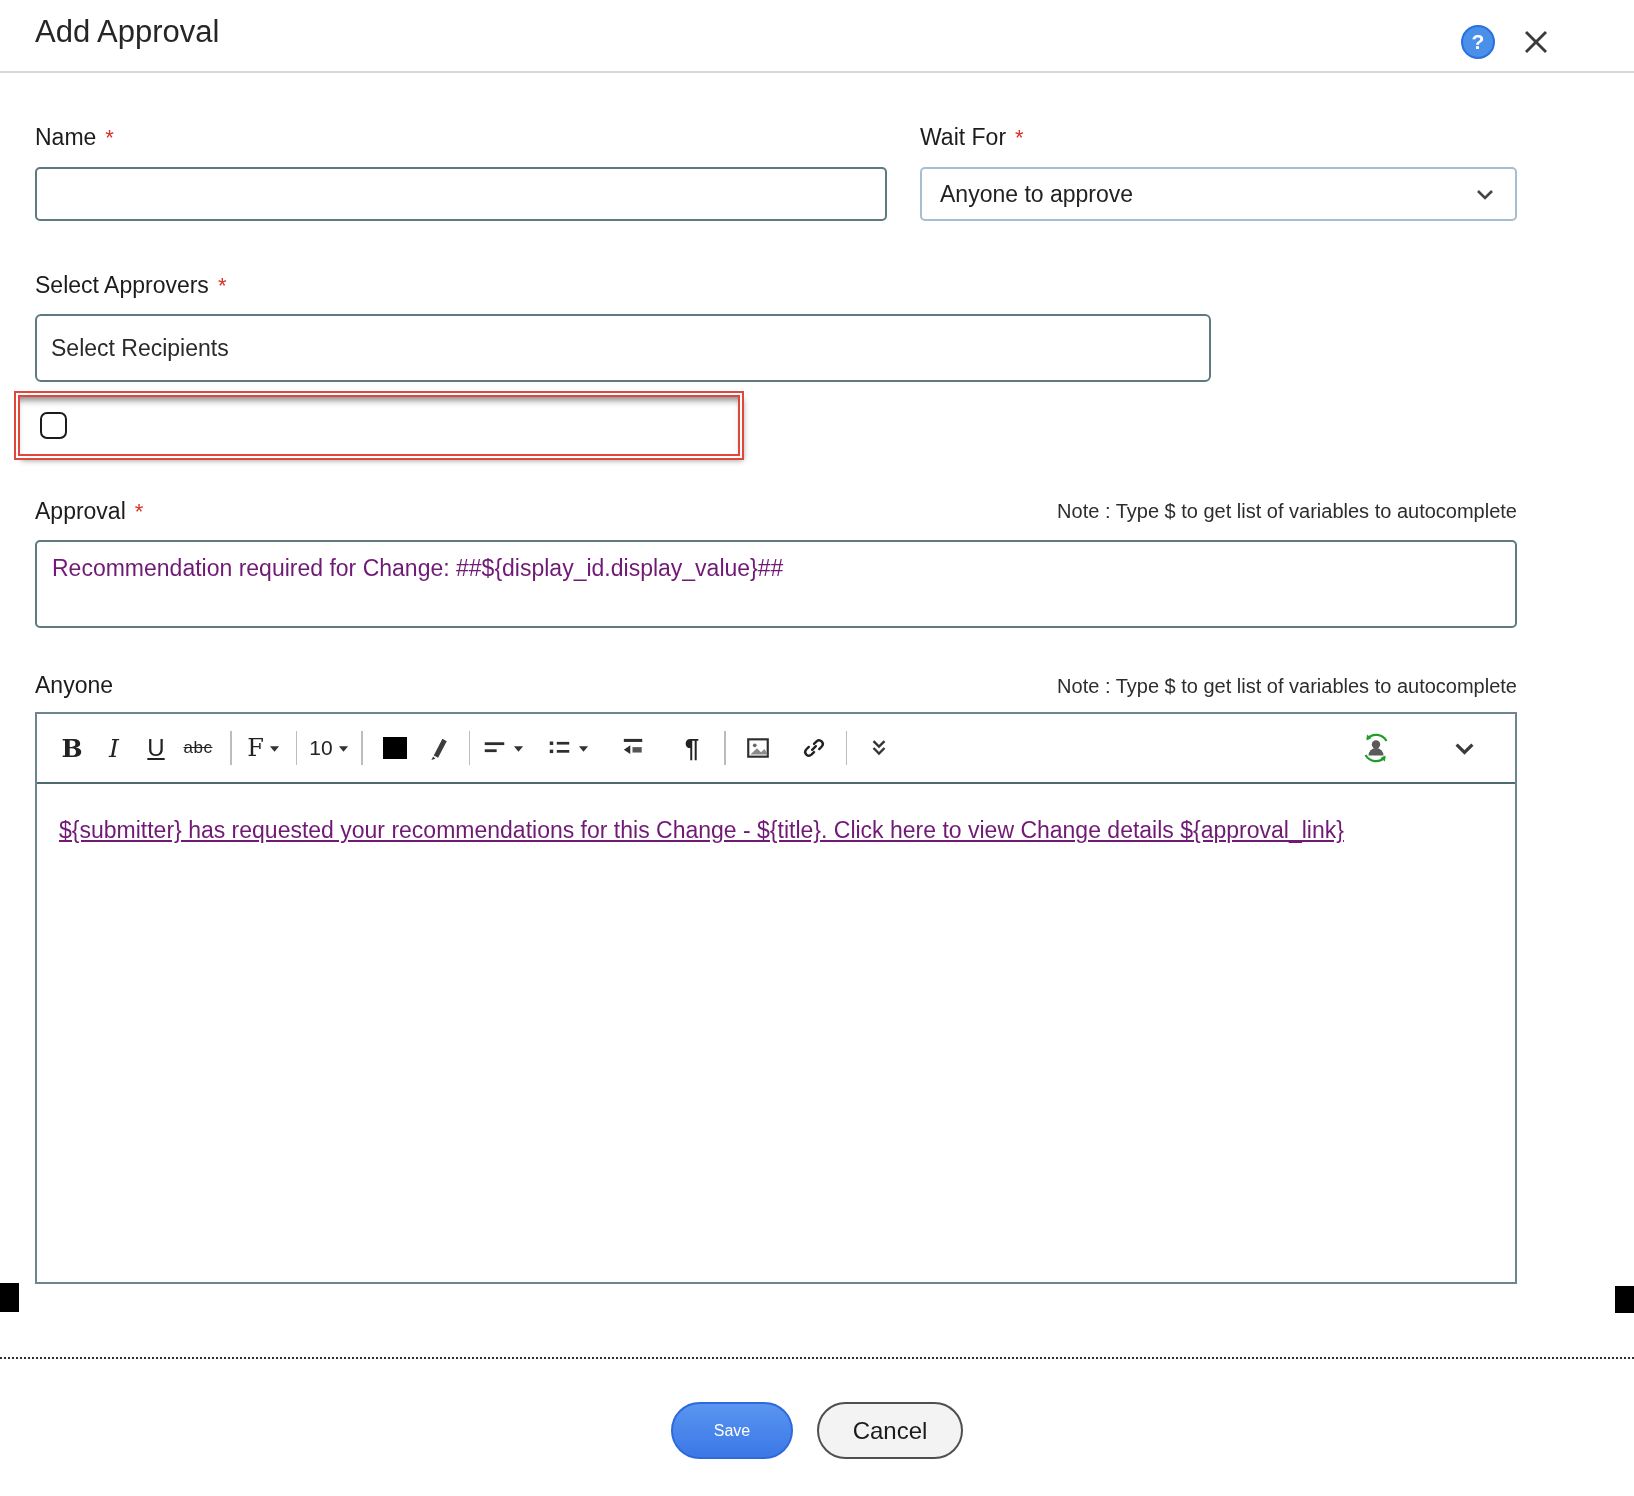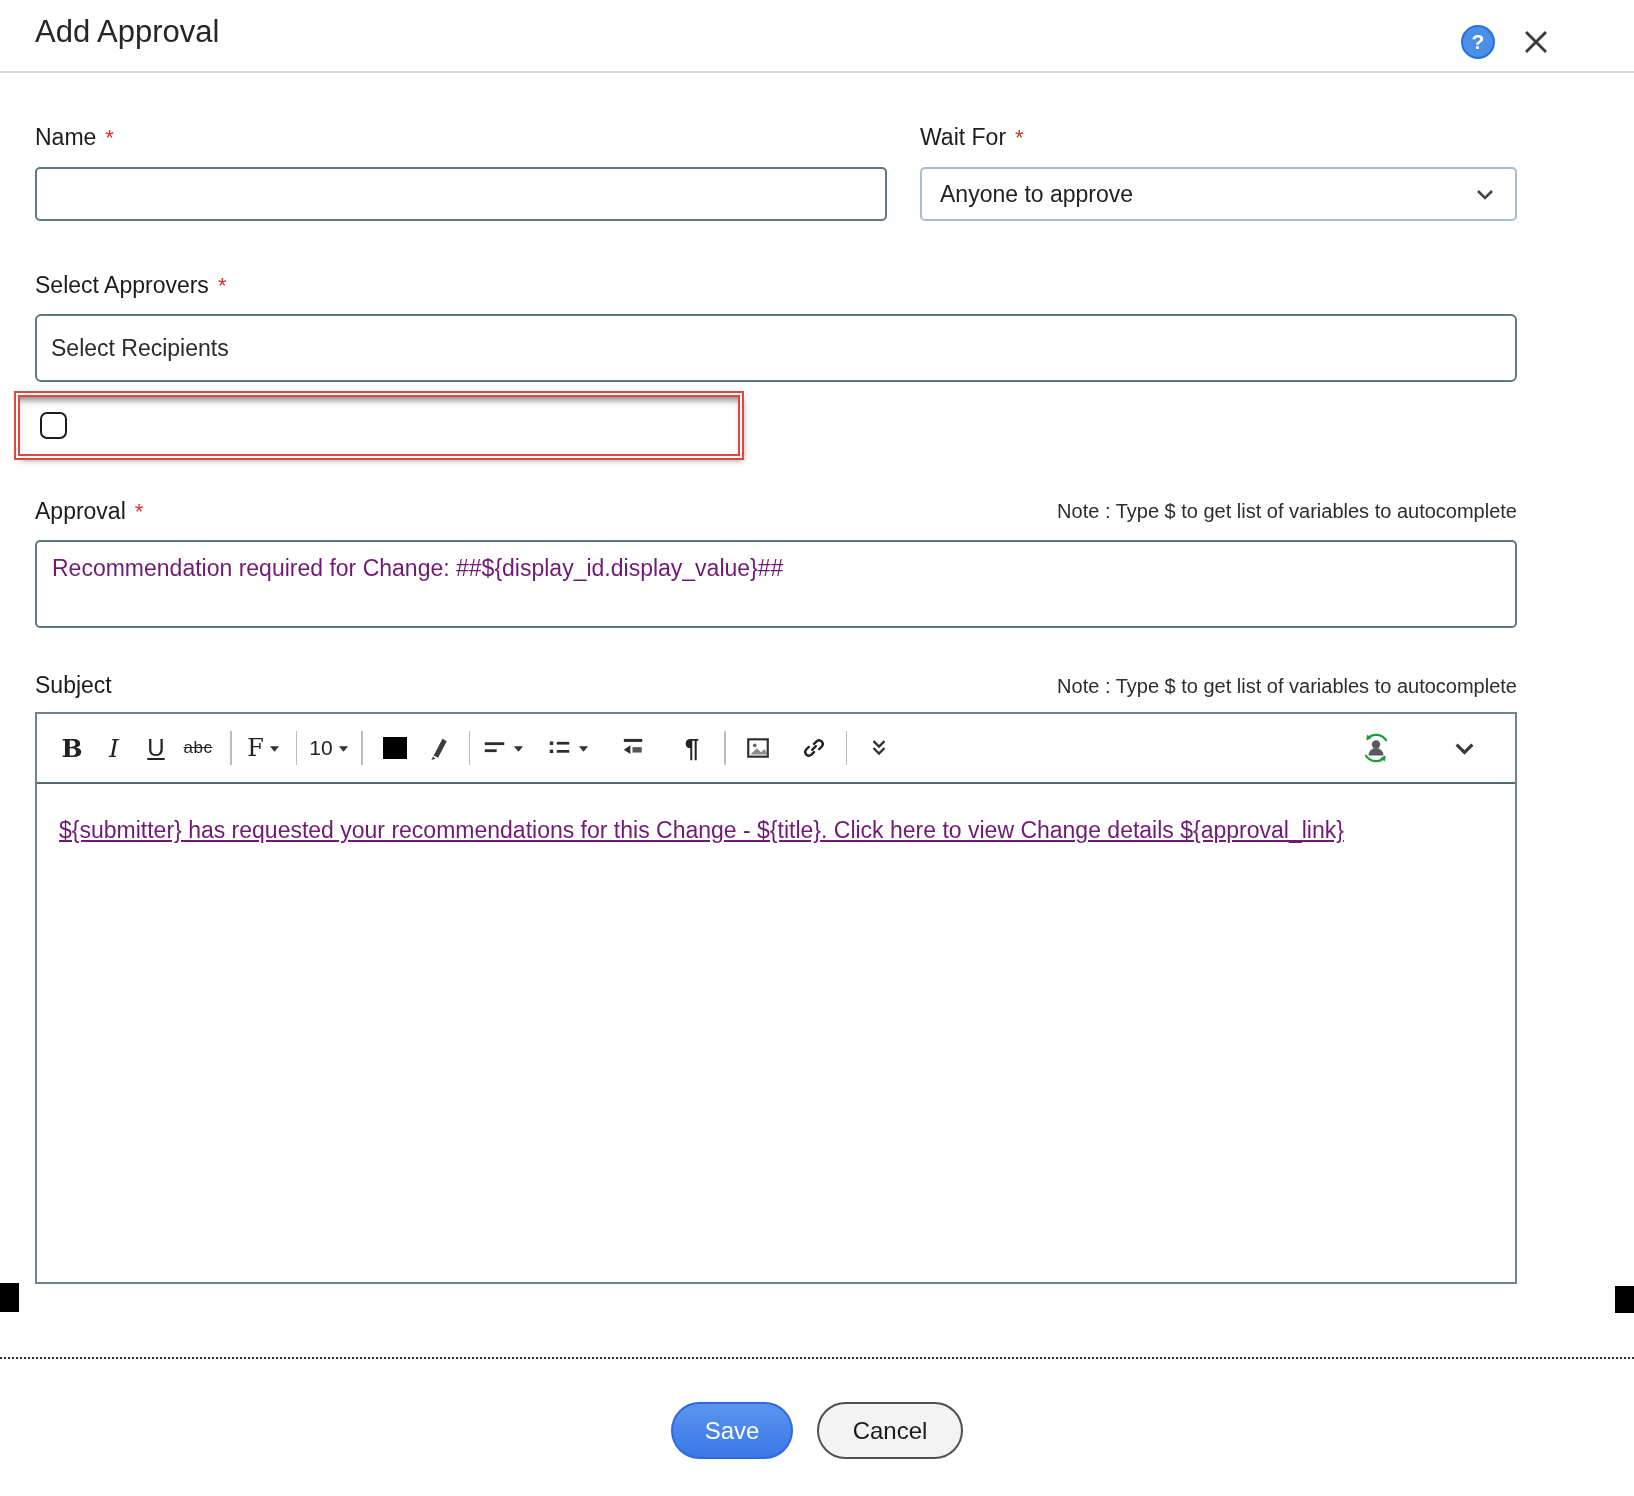--- a/index.html
+++ b/index.html
@@ -18,21 +18,21 @@
   
   .field-label{font-size:23px;color:#1c1c1c;}
   .req{color:#d93025;margin-left:9px;font-size:22px;}
   
   .text-input{left:35px;top:167px;width:852px;height:54px;border:2px solid #5e7a80;
     border-radius:5px;font-size:23px;padding:0 14px;box-sizing:border-box;
     font-family:"Liberation Sans",sans-serif;color:#222;outline:none;background:#fff;}
   .select-box{left:920px;top:167px;width:597px;height:54px;border:2px solid #a7bdd0;
     border-radius:5px;display:flex;align-items:center;justify-content:space-between;
     padding:0 18px;font-size:23px;box-sizing:border-box;background:#fff;cursor:pointer;color:#222;gap:31px;}
-  .recipients-box{left:35px;top:314px;width:1482px;height:68px;border:2px solid #5e7a80;
+  .recipients-box{left:35px;top:314px;width:1176px;height:68px;border:2px solid #5e7a80;
     border-radius:6px;display:flex;align-items:center;padding:0 14px;font-size:23px;
     box-sizing:border-box;background:#fff;color:#2a2a2a;cursor:text;}
   
   .notify-box{left:18px;top:395px;width:722px;height:61px;background:#fff;
     border:2px solid #e0463a;box-sizing:border-box;display:flex;align-items:center;padding:0 20px;
     box-shadow:0 0 0 2px #ffffff,0 0 0 4px #e0463a,3px 4px 6px rgba(0,0,0,.45),
                inset 0 7px 7px -4px rgba(0,0,0,.5);}
   .notify-checkbox{width:27px;height:27px;border:2.5px solid #1b1b1b;border-radius:7px;
     background:#fff;flex:none;box-sizing:border-box;cursor:pointer;}
   .notify-label{margin-left:20px;font-size:24px;color:#141414;}
@@ -60,21 +60,21 @@
   .g-pilcrow{font-size:26px;font-weight:600;}
   .tb-right{margin-left:auto;display:flex;align-items:center;gap:46px;padding-right:16px;}
   .msg-body{padding:30px 22px;font-size:23px;font-weight:500;color:#701a75;line-height:1.4;text-decoration:underline;}
   
   .blk-left{left:0;top:1283px;width:19px;height:29px;background:#000;}
   .blk-right{left:1615px;top:1286px;width:19px;height:27px;background:#000;}
   .dotline{left:0;top:1357px;width:1634px;height:0;border-top:2.5px dotted #2e2e2e;}
   
   .btn-row{left:0;top:1402px;width:1634px;display:flex;justify-content:center;gap:24px;}
   .save-btn{width:122px;height:57px;border-radius:29px;border:2px solid #2f6add;
-    background:linear-gradient(#5a95f0,#3a78e6);color:#fff;font-size:24px;
+    background:linear-gradient(#5a95f0,#3a78e6);color:#fff;font-size:16px;
     font-family:"Liberation Sans",sans-serif;cursor:pointer;}
   .cancel-btn{width:146px;height:57px;border-radius:29px;border:2px solid #4f4f4f;
     background:#f3f3f3;color:#1b1b1b;font-size:24px;font-family:"Liberation Sans",sans-serif;cursor:pointer;}
 </style>
 </head>
 <body>
 
 <div class="abs dlg-title">Add Approval</div>
 <div class="abs help-btn">
   <span>?</span>
@@ -116,21 +116,21 @@
 <div class="abs field-label" style="left:35px;top:498px;">
   <span>Approval</span><span class="req">*</span>
 </div>
 <div class="abs note-line" style="left:905px;top:500px;">
   <b>Note :</b><span> Type $ to get list of variables to autocomplete</span>
 </div>
 <div class="abs subject-box">
   <span>Recommendation required for Change: ##${display_id.display_value}##</span>
 </div>
 
-<div class="abs field-label" style="left:35px;top:672px;">Subject</div>
+<div class="abs field-label" style="left:35px;top:672px;">Anyone</div>
 <div class="abs note-line" style="left:905px;top:675px;">
   <b>Note :</b><span> Type $ to get list of variables to autocomplete</span>
 </div>
 
 <div class="abs editor">
   <div class="toolbar">
     <div class="tbtn g-bold">
         <span>B</span>
       </div>
     <div class="tbtn g-italic">

